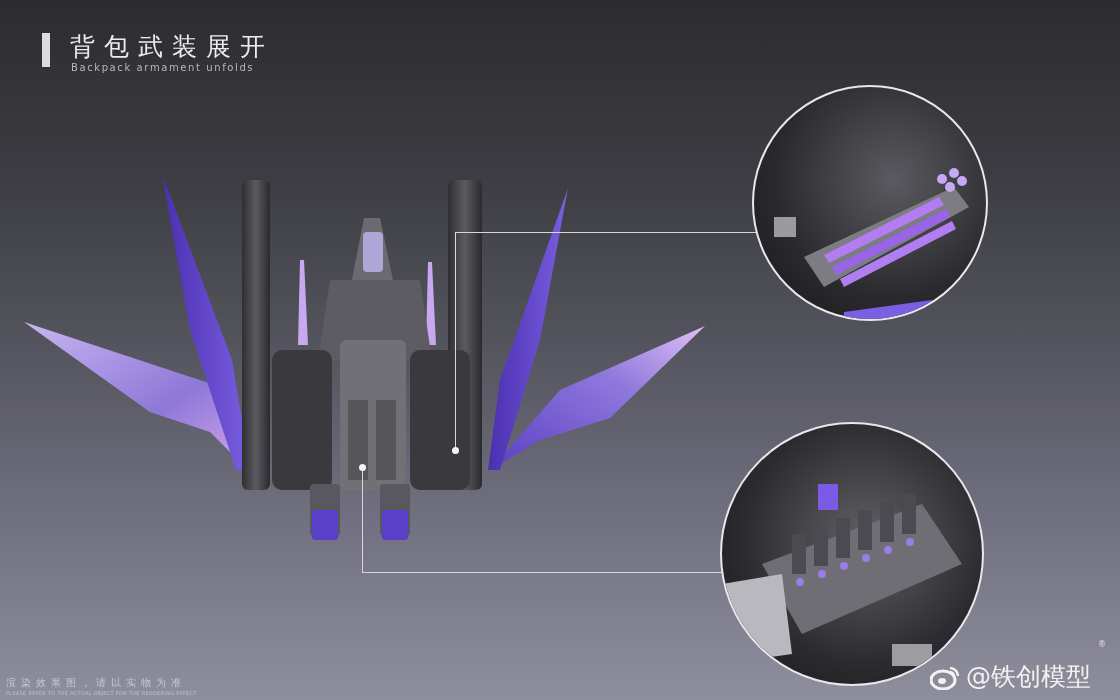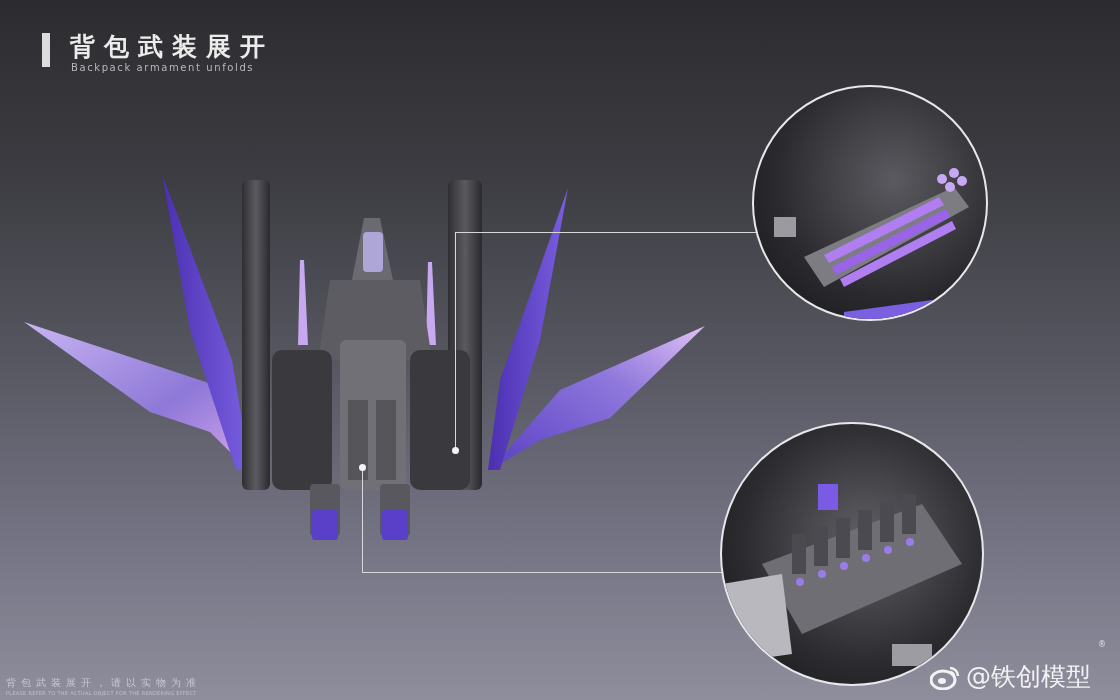--- a/index.html
+++ b/index.html
@@ -1,21 +1,21 @@
 <!DOCTYPE html>
 <html><head>
 <meta charset="utf-8">
 <style>
   html,body{margin:0;padding:0;}
   body{width:1120px;height:700px;overflow:hidden;position:relative;
     background:linear-gradient(180deg,#2c2c30 0%,#3c3c42 25%,#55555f 50%,#727181 75%,#8f8e9d 100%);
     font-family:"DejaVu Sans",sans-serif;}
   .abs{position:absolute;}
   #title-bar{left:42px;top:33px;width:8px;height:34px;background:#dcdcdc;}
-  #title{left:70px;top:30px;color:#ececec;font-size:25px;letter-spacing:9px;font-weight:700;white-space:nowrap;}
+  #title{left:70px;top:30px;color:#ececec;font-size:25px;letter-spacing:9px;font-weight:400;white-space:nowrap;}
   #subtitle{left:71px;top:62px;color:#b8b8bc;font-size:10px;letter-spacing:1.6px;white-space:nowrap;}
   .line{position:absolute;background:#d8d8dc;}
   .dot{position:absolute;width:7px;height:7px;border-radius:50%;background:#f4f4f4;}
   .callout{position:absolute;border-radius:50%;border:2px solid #e8e8ec;overflow:hidden;box-sizing:border-box;}
   #disclaimer-cn{left:6px;top:676px;color:#c8c8d0;font-size:10px;letter-spacing:5px;white-space:nowrap;}
   #disclaimer-en{left:6px;top:690px;color:#c0c0c8;font-size:5px;letter-spacing:.3px;white-space:nowrap;}
   #brand{left:930px;top:660px;color:#f2f2f2;font-size:25px;white-space:nowrap;display:flex;align-items:center;gap:6px;}
   #weibo-icon{width:30px;height:26px;}
   #reg{left:1098px;top:640px;color:#e0e0e0;font-size:8px;}
 </style>
@@ -123,21 +123,21 @@
         <circle cx="144" cy="134" r="4"></circle>
         <circle cx="166" cy="126" r="4"></circle>
         <circle cx="188" cy="118" r="4"></circle>
       </g>
     <rect x="96" y="60" width="20" height="26" fill="#7b5ae6"></rect>
     <polygon points="0,160 60,150 70,230 0,240" fill="#b8b8be"></polygon>
     <rect x="170" y="220" width="40" height="22" fill="#9c9ca2"></rect>
   </svg>
 </div>
 
-<div class="abs" id="disclaimer-cn">背包武装展开，请以实物为准</div>
+<div class="abs" id="disclaimer-cn">渲染效果图，请以实物为准</div>
 <div class="abs" id="disclaimer-en">PLEASE REFER TO THE ACTUAL OBJECT FOR THE RENDERING EFFECT</div>
 
 <div class="abs" id="reg">®</div>
 <div class="abs" id="brand">
   <svg id="weibo-icon" viewBox="0 0 30 26">
     <ellipse cx="13" cy="16" rx="12" ry="9" fill="none" stroke="#f2f2f2" stroke-width="3"></ellipse>
     <ellipse cx="12" cy="17" rx="4" ry="3" fill="#f2f2f2"></ellipse>
     <path d="M20 4 A8 8 0 0 1 28 12" fill="none" stroke="#f2f2f2" stroke-width="2.5"></path>
     <path d="M20 8 A4 4 0 0 1 24 12" fill="none" stroke="#f2f2f2" stroke-width="2.5"></path>
   </svg>

